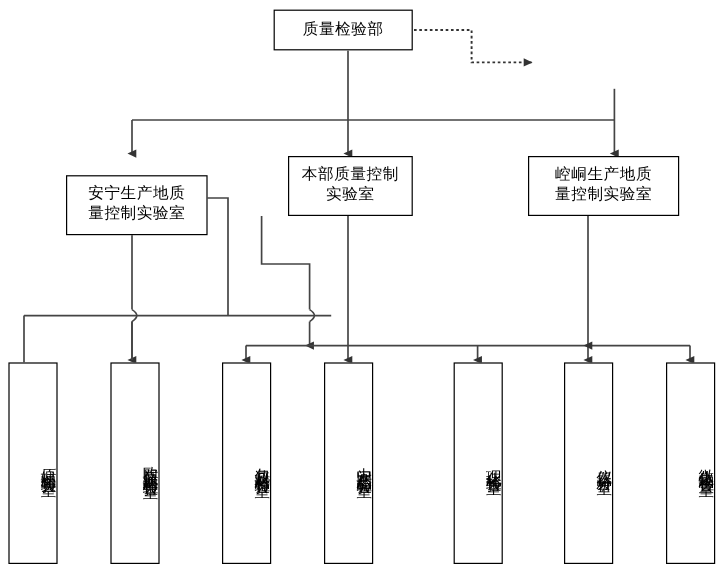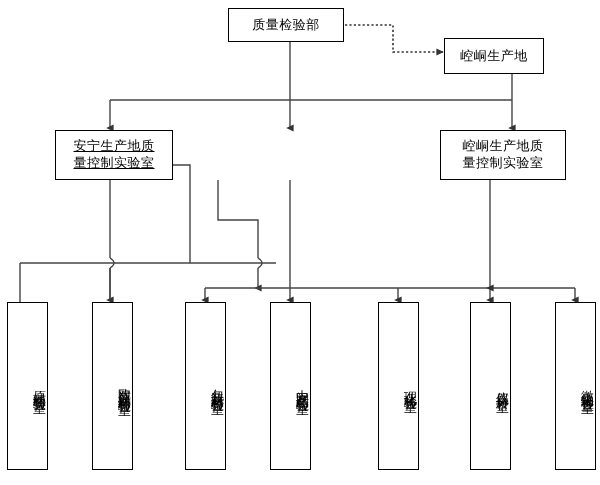--- a/index.html
+++ b/index.html
@@ -118,29 +118,30 @@
 
       <path d="M110,268 L110,300"></path>
 
     </g>
   </svg>
 
   <div class="node node-h" style="left:228px; top:8px; width:116px; height:34px;">
     <span class="lbl">质量检验部</span>
   </div>
 
-  <div class="node node-h" style="left:444px; top:38px; width:100px; height:36px;">
-    <span class="lbl">崆峒生产地</span>
-  </div>
 
-  <div class="node node-h" style="left:55px; top:130px; width:118px; height:50px;text-decoration:underline;">
+  <div class="node node-h" style="left:55px; top:146px; width:118px; height:50px;">
     <span class="lbl">安宁生产地质
 量控制实验室</span>
   </div>
 
+  <div class="node node-h" style="left:240px; top:130px; width:104px; height:50px;">
+    <span class="lbl">本部质量控制
+实验室</span>
+  </div>
 
   <div class="node node-h" style="left:440px; top:130px; width:126px; height:50px;justify-content:center;">
     <span class="lbl">崆峒生产地质
 量控制实验室</span>
   </div>
 
   <div class="node node-v" style="left:7px; top:302px; width:41px; height:168px;">
     <span class="lbl">原辅料实验室</span>
   </div>
 

